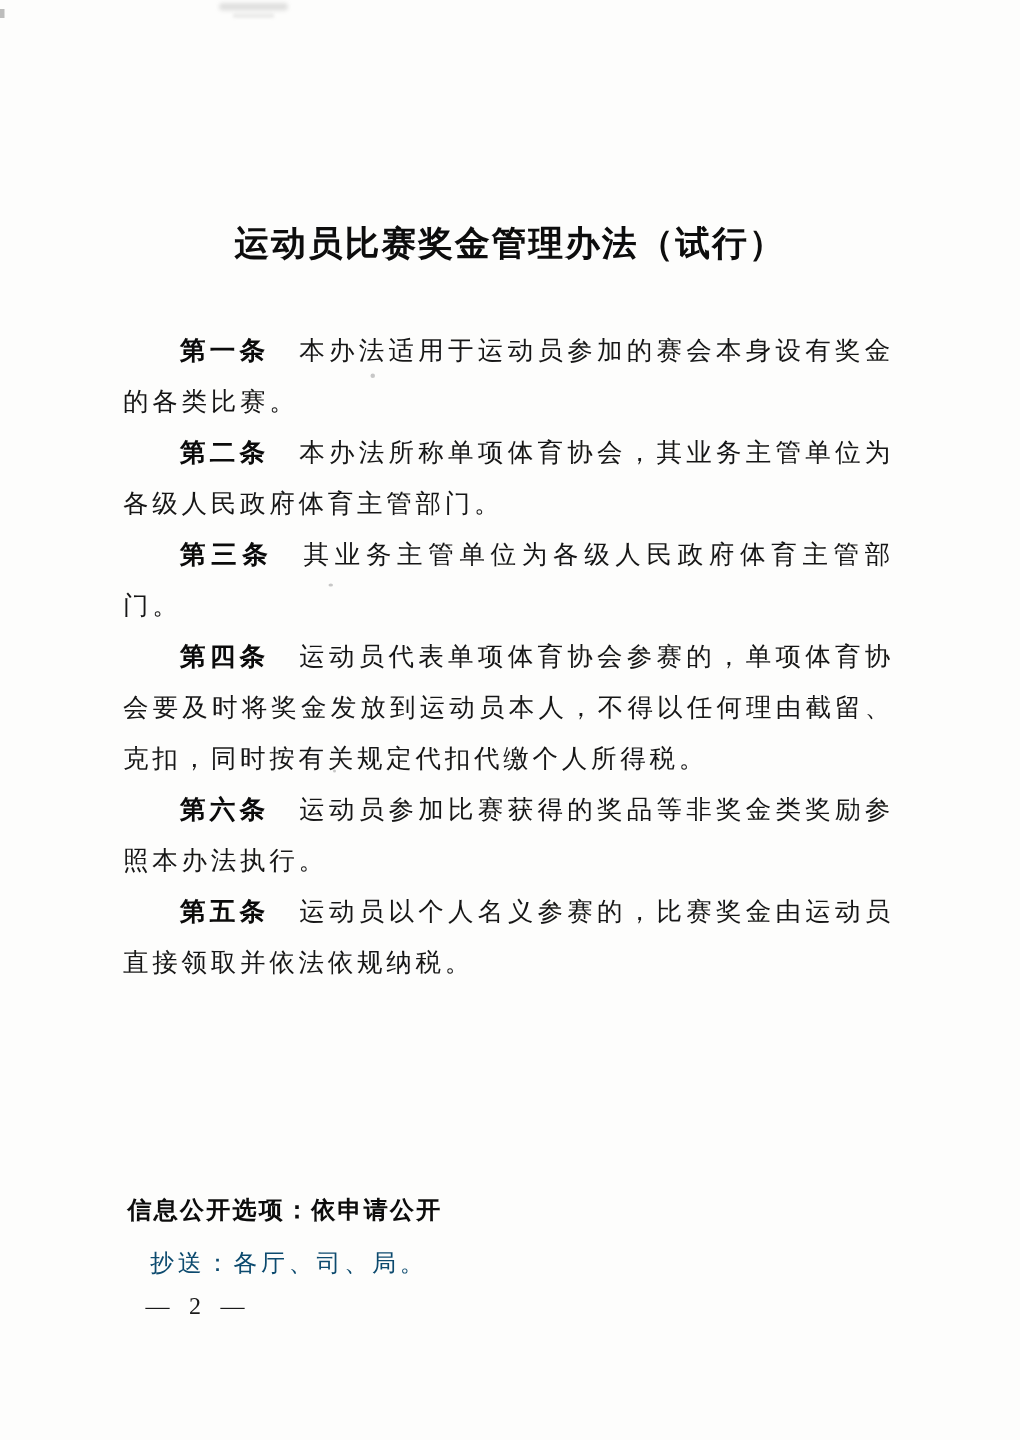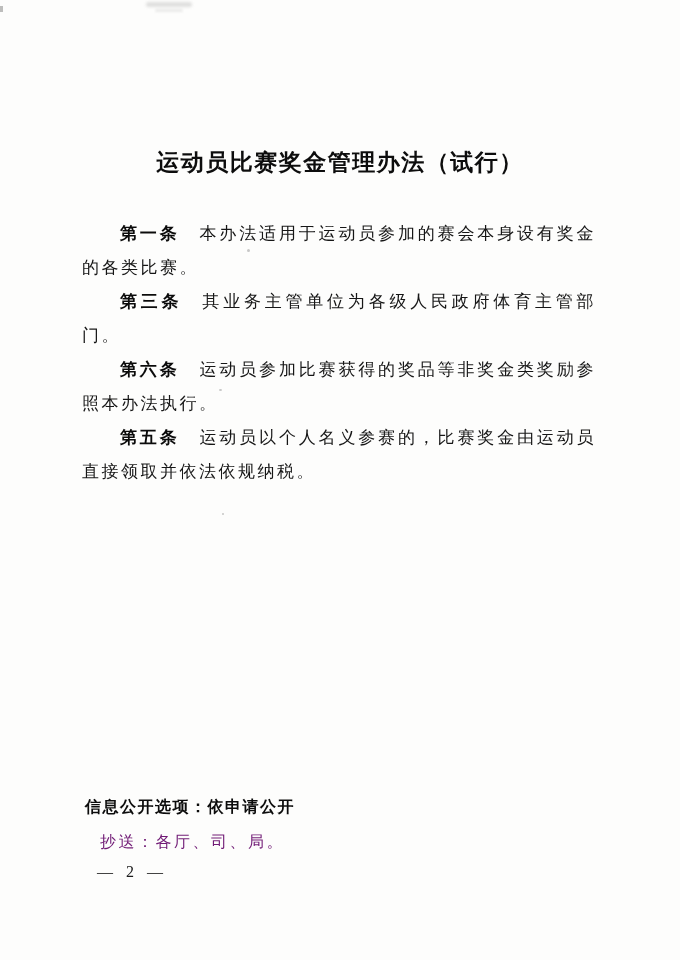--- a/index.html
+++ b/index.html
@@ -62,21 +62,21 @@
     letter-spacing: 1.5px;
     color: #0c0c0c;
     text-align: right;
   }
   .doc-footer-cc {
     position: absolute;
     top: 832px;
     left: 100px;
     font-size: 16px;
     letter-spacing: 2.5px;
-    color: #701a75;
+    color: #0c4a6e;
   }
   .doc-page-number {
     position: absolute;
     top: 863px;
     left: 97px;
     font-size: 16px;
     word-spacing: 9px;
     color: #1a1a1a;
   }
   
@@ -124,21 +124,23 @@
   <div class="smudge-top2"></div>
   <div class="corner-mark"></div>
   <div class="speck" style="left:247px; top:249px; width:3px; height:3px;"></div>
   <div class="speck" style="left:219px; top:389px; width:3px; height:2px;"></div>
   <div class="speck" style="left:222px; top:513px; width:2px; height:2px;"></div>
 
   <h1 class="doc-title">运动员比赛奖金管理办法（试行）</h1>
 
   <main class="doc-body">
     <p class="article"><span class="article-label">第一条</span><span>本办法适用于运动员参加的赛会本身设有奖金的各类比赛。</span></p>
+    <p class="article"><span class="article-label">第二条</span><span>本办法所称单项体育协会，其业务主管单位为各级人民政府体育主管部门。</span></p>
     <p class="article"><span class="article-label">第三条</span><span>其业务主管单位为各级人民政府体育主管部门。</span></p>
+    <p class="article"><span class="article-label">第四条</span><span>运动员代表单项体育协会参赛的，单项体育协会要及时将奖金发放到运动员本人，不得以任何理由截留、克扣，同时按有关规定代扣代缴个人所得税。</span></p>
     <p class="article"><span class="article-label">第六条</span><span>运动员参加比赛获得的奖品等非奖金类奖励参照本办法执行。</span></p>
     <p class="article"><span class="article-label">第五条</span><span>运动员以个人名义参赛的，比赛奖金由运动员直接领取并依法依规纳税。</span></p>
   </main>
 
   <div class="doc-footer-disclosure">信息公开选项：依申请公开</div>
   <div class="doc-footer-cc">抄送：各厅、司、局。</div>
   <div class="doc-page-number">— 2 —</div>
 
 </div>
 

